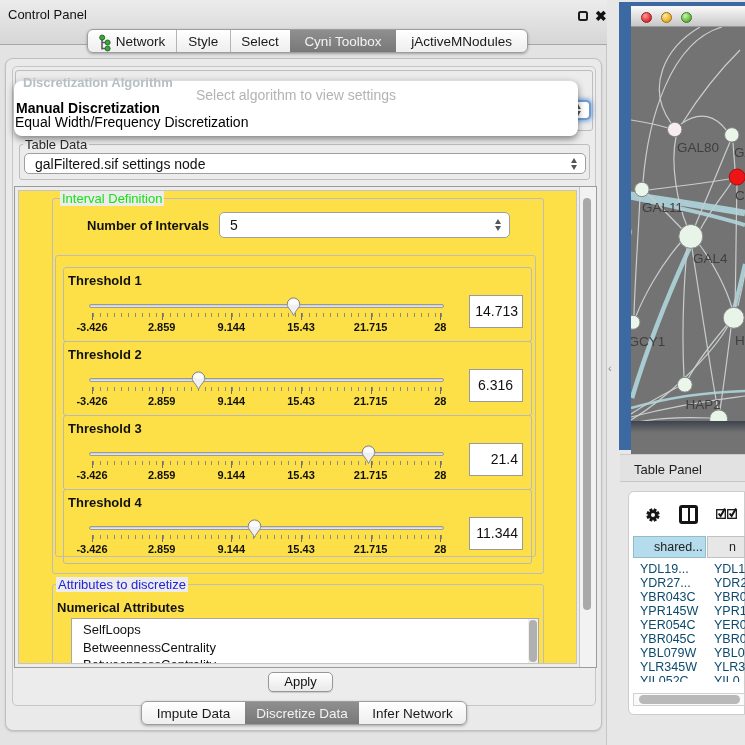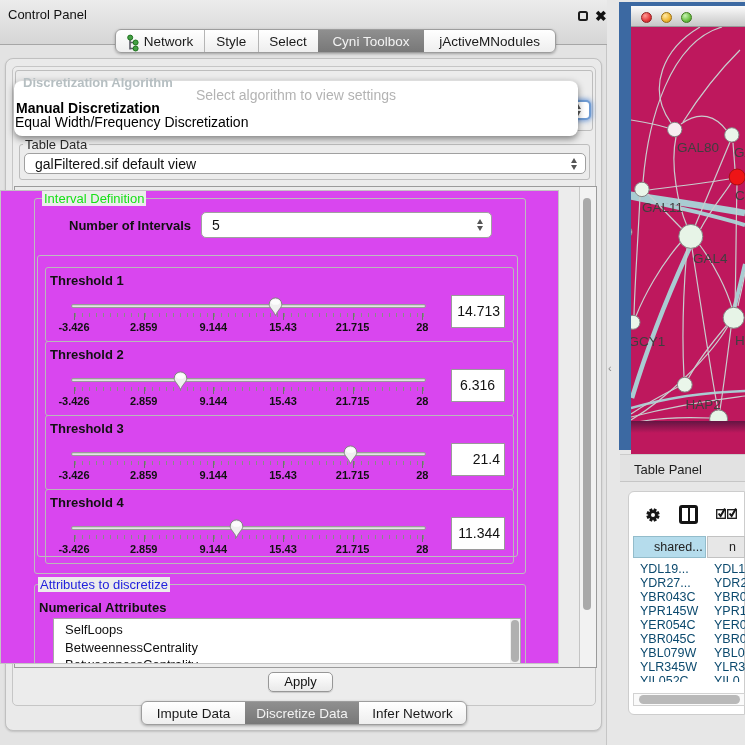--- a/index.html
+++ b/index.html
@@ -19,21 +19,21 @@
 .panelin{left:12px;top:66px;width:584px;height:640px;background:#ececec;
  border:1px solid #c6c6c6;border-radius:5px;}
 
 .tabbar{height:24px;border:1px solid #9d9d9d;border-radius:6px;overflow:hidden;
  background:linear-gradient(#ffffff,#eeeeee);box-shadow:0 1px 3px rgba(0,0,0,0.3);
  display:flex;align-items:stretch;}
 .tabbar .tb{font-size:13.5px;color:#1a1a1a;display:flex;align-items:center;justify-content:center;
  white-space:nowrap;}
 .tabbar .sel{background:linear-gradient(#8f8f8f,#787878);color:#f3f3f3;}
 .tabbar .dv{width:1px;background:#b5b5b5;margin:0;}
-#toptabs{left:87px;top:29px;width:441px;margin-left:28px;}
+#toptabs{left:87px;top:29px;width:441px;}
 #bottabs{left:141px;top:701px;width:326px;}
 
 .grp{border:1px solid #bdbdbd;border-radius:3px;}
 .grplab{position:absolute;font-size:13px;background:#ececec;padding:0 2px;white-space:nowrap;}
 
 .combo{background:#fff;border:1px solid #a0a0a0;border-radius:5px;font-size:14px;color:#111;}
 .combo .cv{position:absolute;left:10px;top:50%;transform:translateY(-50%);}
 .spin{position:absolute;right:7px;top:50%;transform:translateY(-50%);width:7px;height:12px;}
 .spin:before,.spin:after{content:"";position:absolute;left:0;border-left:3.5px solid transparent;border-right:3.5px solid transparent;}
 .spin:before{top:0;border-bottom:5px solid #555;}
@@ -68,28 +68,28 @@
  </div>
 
  <div class="grp abs" style="left:15px;top:70px;width:578px;height:61px"></div>
  <div class="combo abs" style="left:22px;top:100px;width:569px;height:20px;border:2px solid #6f9bd2;box-shadow:0 0 5px 1px rgba(90,140,210,0.85)">
         <span class="spin"></span>
       </div>
 
  <div class="grp abs" style="left:19px;top:144px;width:571px;height:36px"></div>
  <div class="grplab abs" style="left:23px;top:137px;color:#2a2a2a">Table Data</div>
  <div class="combo abs" style="left:24px;top:153px;width:562px;height:21px">
-        <span class="cv">galFiltered.sif default view</span>
+        <span class="cv">galFiltered.sif settings node</span>
         <span class="spin"></span>
       </div>
 
  <div class="abs" style="left:14px;top:186px;width:583px;height:482px;border:1px solid #9b9b9b;background:#ececec"></div>
  <div class="abs" style="left:579px;top:187px;width:17px;height:480px;background:#f2f2f2;border-left:1px solid #c4c4c4"></div>
  <div class="abs" style="left:583px;top:198px;width:8px;height:412px;background:#a9a9a9;border-radius:4px"></div>
- <div class="abs" id="sc" style="left:0;top:190px;width:559px;height:474px;border:1px solid #c4c4c4;background:#d946ef;overflow:hidden">
+ <div class="abs" id="sc" style="left:18px;top:190px;width:559px;height:474px;border:1px solid #c4c4c4;background:#fde047;overflow:hidden">
   <div class="grp abs" style="left:33px;top:7px;width:492px;height:376px"></div>
   <div class="grplab abs" style="left:41px;top:0px;color:#17e117">Interval Definition</div>
   <div class="abs" style="left:68px;top:27px;font-size:13px;font-weight:bold;color:#111">Number of Intervals</div>
   <div class="combo abs" style="left:200px;top:21px;width:291px;height:26px">
           <span class="cv">5</span>
           <span class="spin"></span>
         </div>
   <div class="grp abs" style="left:36px;top:64px;width:481px;height:302px"></div>
   <div class="grp abs" style="left:44px;top:76px;width:469px;height:75px;border-color:#b9b9b9"></div>
   <div class="abs" style="left:49px;top:82px;font-size:13px;font-weight:bold;color:#111">Threshold 1</div>
@@ -201,21 +201,21 @@
  </div>
 </div>
 
 <div class="abs" style="left:607px;top:0;width:138px;height:745px;background:#e7e7e7"></div>
 <div class="abs" style="left:608px;top:362px;font-size:11px;color:#8a8a8a">‹</div>
 <div class="abs" style="left:619px;top:2px;width:126px;height:448px;background:#3c69a2"></div>
 <div class="abs" style="left:631px;top:6px;width:114px;height:21px;background:linear-gradient(#fbfbfb,#c7c7c7);border-bottom:1px solid #989898"></div>
 <div class="abs" style="left:641px;top:12px;width:11px;height:11px;border-radius:50%;background:radial-gradient(circle at 35% 30%,#ff9a93,#e4383c 60%,#b01a20);border:0.5px solid #902022"></div>
 <div class="abs" style="left:661px;top:12px;width:11px;height:11px;border-radius:50%;background:radial-gradient(circle at 35% 30%,#ffe9a8,#efb733 60%,#c78d17);border:0.5px solid #9a7011"></div>
 <div class="abs" style="left:681px;top:12px;width:11px;height:11px;border-radius:50%;background:radial-gradient(circle at 35% 30%,#c8f3b2,#6cc044 60%,#3f8f22);border:0.5px solid #3d7a1e"></div>
-<div class="abs" style="left:631px;top:27px;width:114px;height:446px;background:#be185d;overflow:hidden">
+<div class="abs" style="left:631px;top:27px;width:114px;height:446px;background:#737373;overflow:hidden">
 <svg width="114" height="394" viewBox="631 27 114 394" style="position:absolute;left:0;top:0">
 <g fill="none" stroke="#a9ccd2">
 <path d="M625,194 C665,200 705,206 745,213" stroke-width="6.5"></path>
 <path d="M627,197 C672,206 715,216 745,225" stroke-width="4"></path>
 <path d="M690,247 C668,295 648,345 632,398" stroke-width="4.5"></path>
 <path d="M745,264 C740,285 737,298 734,309" stroke-width="4"></path>
 <path d="M631,408 C670,397 710,392 745,391" stroke-width="2.5"></path>
 </g>
 <g fill="none" stroke="#c9cdce" stroke-width="1.2">
 <path d="M700,27 C664,48 646,88 671,123"></path>

